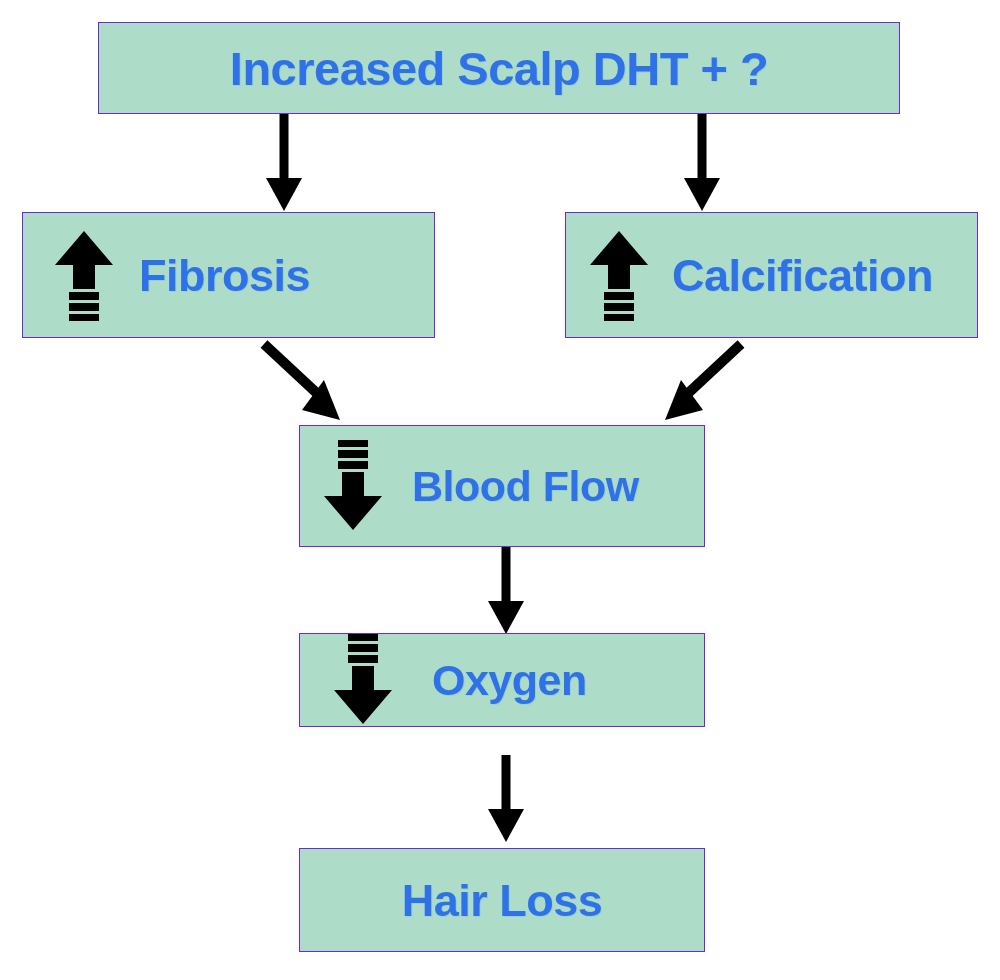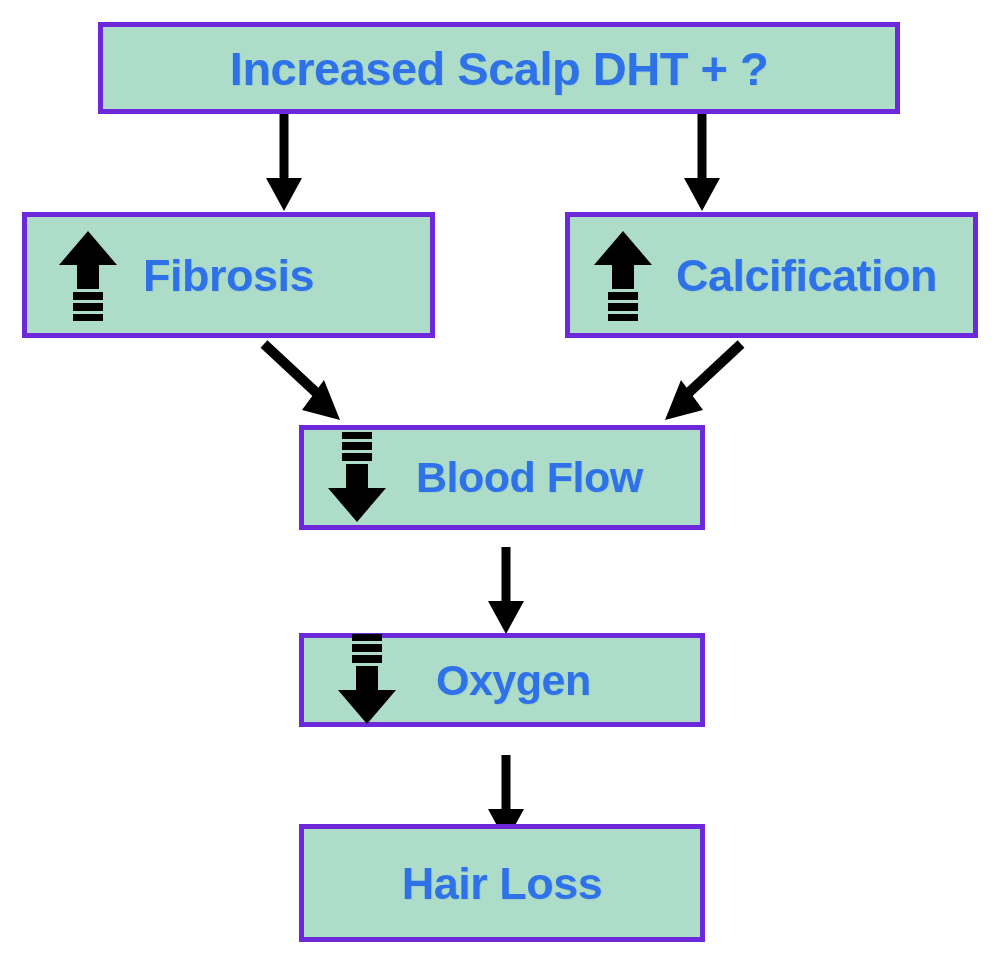--- a/index.html
+++ b/index.html
@@ -17,21 +17,21 @@
     height: 980px;
     background: #ffffff;
     overflow: hidden;
   }
 
   
   .node {
     position: absolute;
     box-sizing: border-box;
     background: #addcc9;
-    border: 5px solid #6d28d9;
+    border: 1px solid #6d28d9;
     display: flex;
     align-items: center;
     justify-content: center;
   }
   .node.with-icon {
     justify-content: flex-start;
   }
   .node-label {
     color: #2f72e8;
     font-family: "Liberation Sans", sans-serif;
@@ -39,23 +39,23 @@
     letter-spacing: -0.5px;
     white-space: nowrap;
     line-height: 1;
     text-shadow: 1px 1px 0 rgba(140,190,200,0.45);
   }
 
   
   #node-dht      { left: 98px;  top: 22px;  width: 802px; height: 92px;  }
   #node-fibrosis { left: 22px;  top: 212px; width: 413px; height: 126px; }
   #node-calcif   { left: 565px; top: 212px; width: 413px; height: 126px; text-align: center; }
-  #node-blood    { left: 299px; top: 425px; width: 406px; height: 105px; }
+  #node-blood    { left: 299px; top: 425px; width: 406px; height: 122px; }
   #node-oxygen   { left: 299px; top: 633px; width: 406px; height: 94px; }
-  #node-hairloss { left: 299px; top: 824px; width: 406px; height: 118px; }
+  #node-hairloss { left: 299px; top: 848px; width: 406px; height: 104px; }
 
   #node-dht      .node-label { font-size: 47px; }
   #node-fibrosis .node-label { font-size: 45px; margin-left: 24px; }
   #node-calcif   .node-label { font-size: 45px; margin-left: 22px; }
   #node-blood    .node-label { font-size: 43px; margin-left: 28px; }
   #node-oxygen   .node-label { font-size: 43px; margin-left: 38px; }
   #node-hairloss .node-label { font-size: 45px; }
 
   
   .metric-icon {

